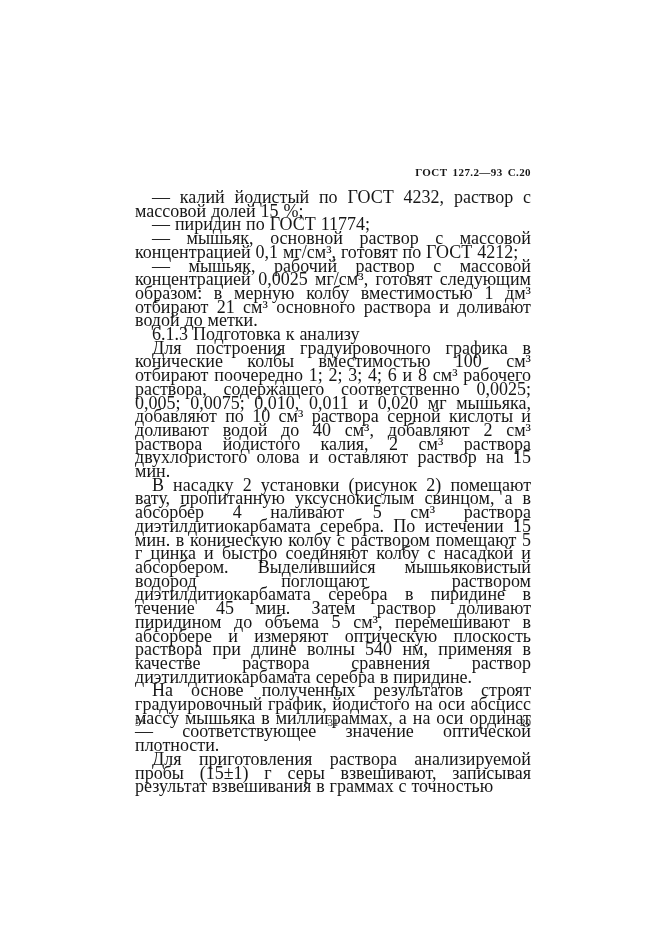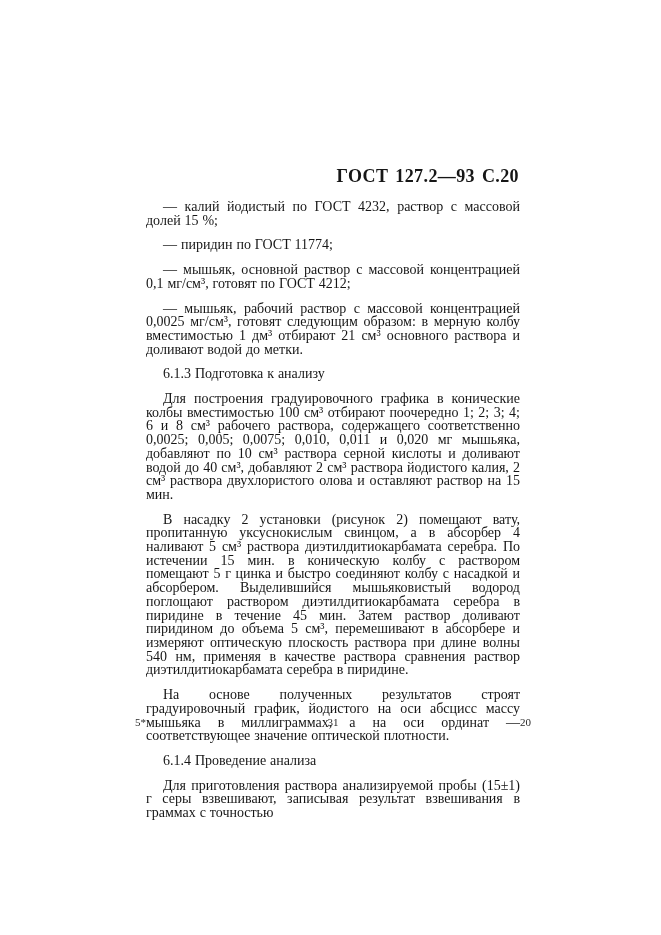--- a/index.html
+++ b/index.html
@@ -17,32 +17,32 @@
   }
   .sheet {
     position: absolute;
     left: 135px;
     top: 166px;
     width: 396px;
   }
   .doc-header {
     text-align: right;
     font-weight: bold;
-    font-size: 18px;
+    font-size: 11px;
     letter-spacing: 0.4px;
     word-spacing: 2px;
-    margin: 0 12px 13px 0;
+    margin: 0 0 13px 0;
     white-space: nowrap;
   }
   .para {
-    font-size: 14px;
+    font-size: 18px;
     line-height: 13.7px;
     text-align: justify;
     text-indent: 17px;
-    margin: 11px;
+    margin: 0;
     word-spacing: 0.4px;
   }
   .para.heading .title {
   }
   .doc-footer {
     position: absolute;
     left: 135px;
     top: 716px;
     width: 396px;
     display: flex;
@@ -59,21 +59,20 @@
   <div class="doc-header">ГОСТ 127.2—93 С.20</div>
   <div>
       <p class="para">— калий йодистый по ГОСТ 4232, раствор с массовой долей 15 %;</p>
       <p class="para">— пиридин по ГОСТ 11774;</p>
       <p class="para">— мышьяк, основной раствор с массовой концентрацией 0,1 мг/см³, готовят по ГОСТ 4212;</p>
       <p class="para">— мышьяк, рабочий раствор с массовой концентрацией 0,0025 мг/см³, готовят следующим образом: в мерную колбу вместимостью 1 дм³ отбирают 21 см³ основного раствора и доливают водой до метки.</p>
       <p class="para heading"><span>6.1.3 </span><span class="title">Подготовка к анализу</span></p>
       <p class="para">Для построения градуировочного графика в конические колбы вместимостью 100 см³ отбирают поочередно 1; 2; 3; 4; 6 и 8 см³ рабочего раствора, содержащего соответственно 0,0025; 0,005; 0,0075; 0,010, 0,011 и 0,020 мг мышьяка, добавляют по 10 см³ раствора серной кислоты и доливают водой до 40 см³, добавляют 2 см³ раствора йодистого калия, 2 см³ раствора двухлористого олова и оставляют раствор на 15 мин.</p>
       <p class="para">В насадку 2 установки (рисунок 2) помещают вату, пропитанную уксуснокислым свинцом, а в абсорбер 4 наливают 5 см³ раствора диэтилдитиокарбамата серебра. По истечении 15 мин. в коническую колбу с раствором помещают 5 г цинка и быстро соединяют колбу с насадкой и абсорбером. Выделившийся мышьяковистый водород поглощают раствором диэтилдитиокарбамата серебра в пиридине в течение 45 мин. Затем раствор доливают пиридином до объема 5 см³, перемешивают в абсорбере и измеряют оптическую плоскость раствора при длине волны 540 нм, применяя в качестве раствора сравнения раствор диэтилдитиокарбамата серебра в пиридине.</p>
       <p class="para">На основе полученных результатов строят градуировочный график, йодистого на оси абсцисс массу мышьяка в миллиграммах, а на оси ординат — соответствующее значение оптической плотности.</p>
-      <p class="para heading"><span>6.1.4 </span><span class="title">Проведение анализа</span></p>
       <p class="para">Для приготовления раствора анализируемой пробы (15±1) г серы взвешивают, записывая результат взвешивания в граммах с точностью</p>
     </div>
 </div>
 
 <div class="doc-footer">
   <span>5*</span>
   <span>31</span>
   <span>20</span>
 </div>
 

